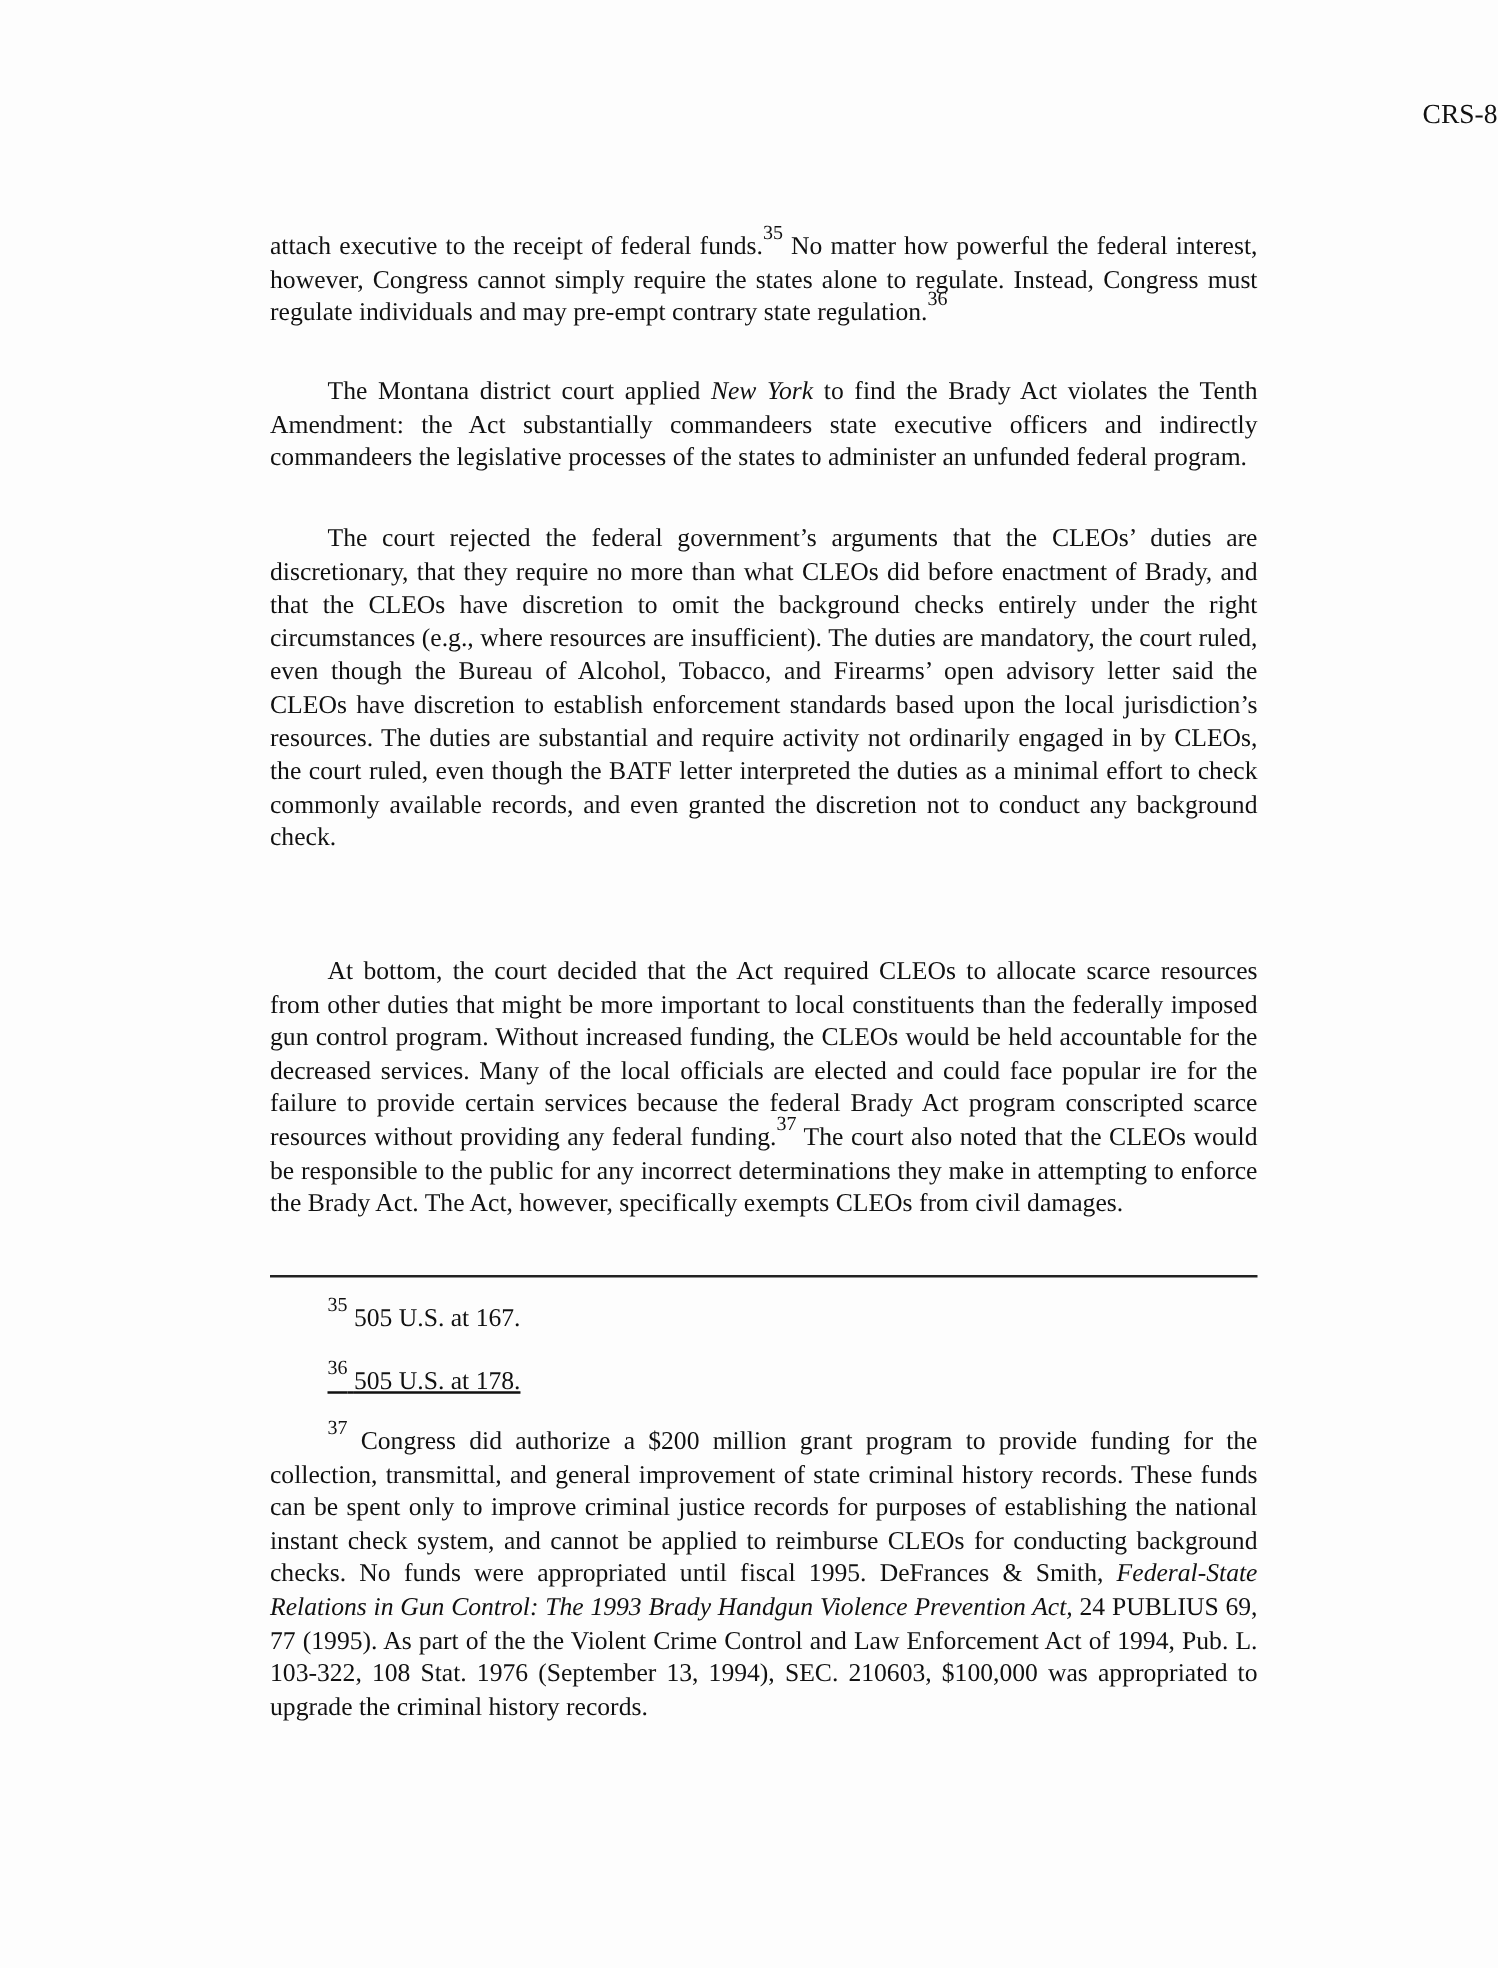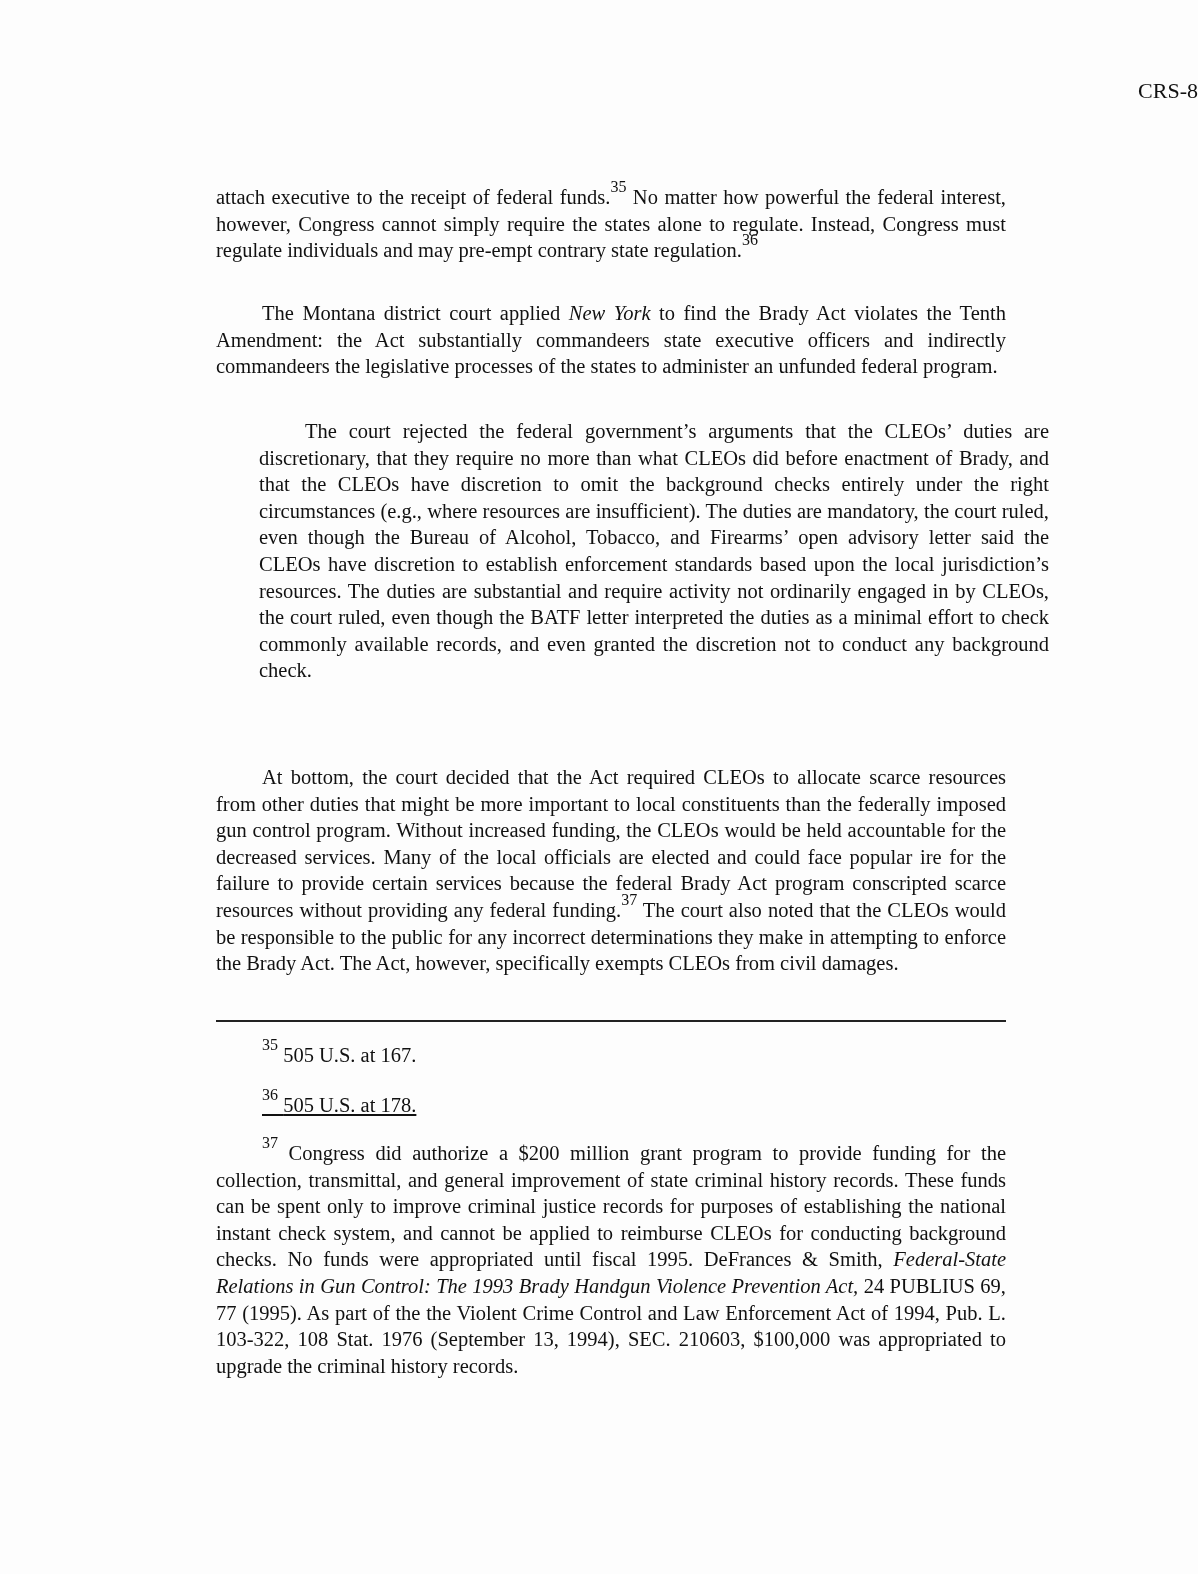--- a/index.html
+++ b/index.html
@@ -4,21 +4,21 @@
   <style>
     html, body { margin:0; padding:0; }
     body { width:1198px; height:1574px; background:#fdfdfd; color:#111; font-family:"Liberation Serif","DejaVu Serif",serif; position:relative; overflow:hidden; }
     .page-header { position:absolute; top:78px; left:0; width:1198px; text-align:right; font-size:22px; }
     .body { position:absolute; left:216px; width:790px; font-size:20.5px; line-height:26.6px; text-align:justify; }
     .body p { margin:0; text-indent:46px; }
     sup { font-size:16px; vertical-align:top; line-height:10px; position:relative; top:-2px; }
     .p1 { top:184px; }
     .p1 p { text-indent:0; }
     .p2 { top:288px;margin-top:12px; }
-    .p3 { top:418px;margin-left:43px; }
+    .p3 { top:418px; }
     .p4 { top:764px; }
     .rule { position:absolute; left:216px; top:1020px; width:790px; height:2px; background:#222; }
     .fn { position:absolute; left:216px; width:790px; font-size:20.5px; line-height:26.6px; text-align:justify; }
     .fn p { margin:0; text-indent:46px; }
     .fn1 { top:1042px; } .fn2 { top:1092px;text-decoration:underline; } .fn3 { top:1140px; }
   </style>
 </head>
 <body>
 
 <div class="page-header">CRS-8</div>

